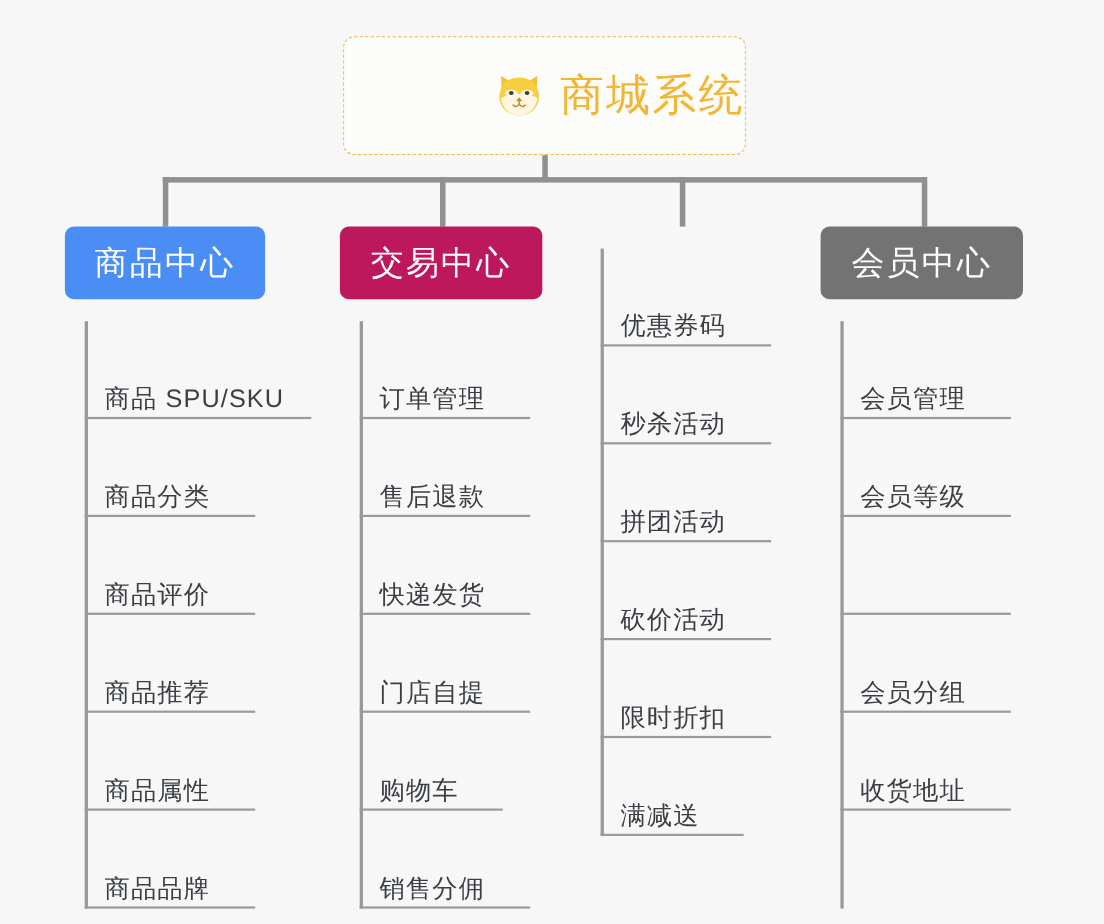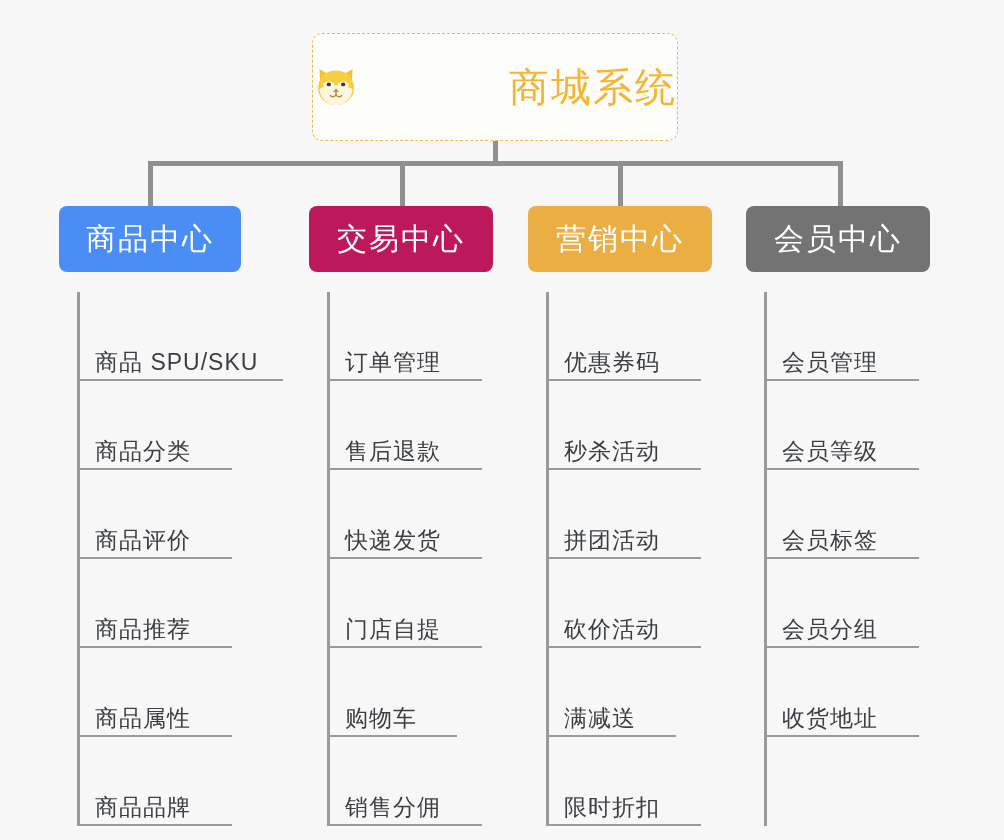--- a/index.html
+++ b/index.html
@@ -27,21 +27,21 @@
     left: 312px;
     top: 33px;
     width: 366px;
     height: 108px;
     box-sizing: border-box;
     background: #fcfcfb;
     border: 1px dashed #e8b953;
     border-radius: 10px;
     display: flex;
     align-items: center;
-    justify-content: space-between;
+    justify-content: flex-end;
     gap: 14px;
   }
   .root-icon {
     width: 46px;
     height: 46px;
     flex: 0 0 auto;
     display: block;
   }
   .root-title {
     font-size: 40px;
@@ -236,49 +236,46 @@
               <span class="sub-label">购物车</span>
             </li>
             <li class="sub-item">
               <div class="sub-underline" style="width: 155px;"></div>
               <span class="sub-label">销售分佣</span>
             </li>
           </ul>
         </div>
       </div>
       <div class="column" style="left: 528px;">
-        <div class="cat-box" style="width: 184px; background: rgb(235, 174, 66);">
-          <span>营销中心</span>
-        </div>
         <div class="spine-wrap">
           <div class="spine" style="height: 534px;"></div>
           <ul class="sub-list">
             <li class="sub-item">
               <div class="sub-underline" style="width: 155px;"></div>
               <span class="sub-label">优惠券码</span>
             </li>
             <li class="sub-item">
               <div class="sub-underline" style="width: 155px;"></div>
               <span class="sub-label">秒杀活动</span>
             </li>
             <li class="sub-item">
               <div class="sub-underline" style="width: 155px;"></div>
               <span class="sub-label">拼团活动</span>
             </li>
             <li class="sub-item">
               <div class="sub-underline" style="width: 155px;"></div>
               <span class="sub-label">砍价活动</span>
             </li>
             <li class="sub-item">
+              <div class="sub-underline" style="width: 155px;"></div>
+              <span class="sub-label">限时折扣</span>
+            </li>
+            <li class="sub-item">
               <div class="sub-underline" style="width: 130px;"></div>
               <span class="sub-label">满减送</span>
-            </li>
-            <li class="sub-item">
-              <div class="sub-underline" style="width: 155px;"></div>
-              <span class="sub-label">限时折扣</span>
             </li>
           </ul>
         </div>
       </div>
       <div class="column" style="left: 746px;">
         <div class="cat-box" style="width: 184px; background: #737373;">
           <span>会员中心</span>
         </div>
         <div class="spine-wrap">
           <div class="spine" style="height: 534px;"></div>
@@ -286,21 +283,20 @@
             <li class="sub-item">
               <div class="sub-underline" style="width: 155px;"></div>
               <span class="sub-label">会员管理</span>
             </li>
             <li class="sub-item">
               <div class="sub-underline" style="width: 155px;"></div>
               <span class="sub-label">会员等级</span>
             </li>
             <li class="sub-item">
               <div class="sub-underline" style="width: 155px;"></div>
-              <span class="sub-label">会员标签</span>
             </li>
             <li class="sub-item">
               <div class="sub-underline" style="width: 155px;"></div>
               <span class="sub-label">会员分组</span>
             </li>
             <li class="sub-item">
               <div class="sub-underline" style="width: 155px;"></div>
               <span class="sub-label">收货地址</span>
             </li>
           </ul>

